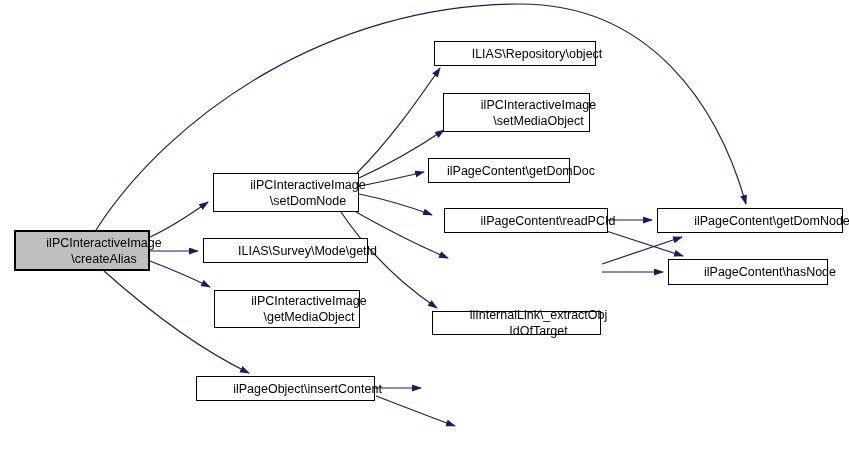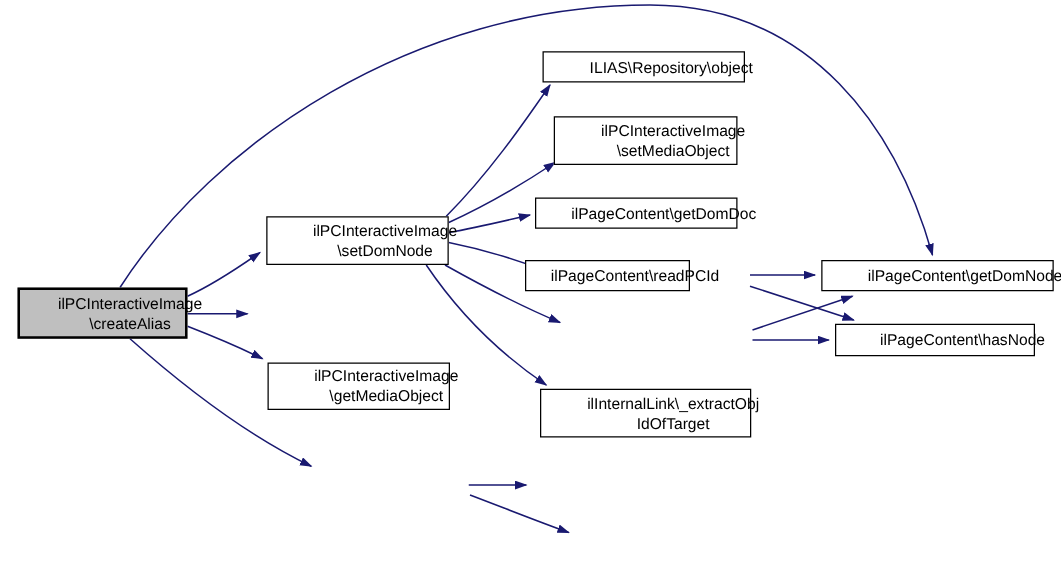--- a/index.html
+++ b/index.html
@@ -86,32 +86,34 @@
 \createAlias</div>
 
   <div class="node" style="left:213px; top:173px; width:146px; height:39px">ilPCInteractiveImage
 \setDomNode</div>
 
   <div class="node" style="left:434px; top:41px; width:162px; height:25px">ILIAS\Repository\object</div>
 
   <div class="node" style="left:443px; top:93px; width:147px; height:39px">ilPCInteractiveImage
 \setMediaObject</div>
 
-  <div class="node" style="left:428px; top:158px; width:162px; height:25px">ilPageContent\getDomDoc</div>
+  <div class="node" style="left:428px; top:158px; width:142px; height:25px">ilPageContent\getDomDoc</div>
 
-  <div class="node" style="left:420px; top:208px; width:132px; height:25px">ilPageContent\readPCId</div>
+  <div class="node" style="left:444px; top:208px; width:164px; height:25px">ilPageContent\readPCId</div>
 
 
   <div class="node" style="left:657px; top:208px; width:186px; height:25px">ilPageContent\getDomNode</div>
 
   <div class="node" style="left:668px; top:259px; width:160px; height:26px">ilPageContent\hasNode</div>
 
+  <div class="node" style="left:203px; top:238px; width:165px; height:25px">ILIAS\Survey\Mode\getId</div>
 
   <div class="node" style="left:214px; top:290px; width:146px; height:38px">ilPCInteractiveImage
 \getMediaObject</div>
 
-  <div class="node" style="left:432px; top:311px; width:169px; height:39px">ilInternalLink\_extractObj
+  <div class="node" style="left:432px; top:311px; width:169px; height:24px">ilInternalLink\_extractObj
 IdOfTarget</div>
 
+  <div class="node" style="left:196px; top:376px; width:179px; height:25px">ilPageObject\insertContent</div>
 
 
 
 </div>
 
 </body></html>

